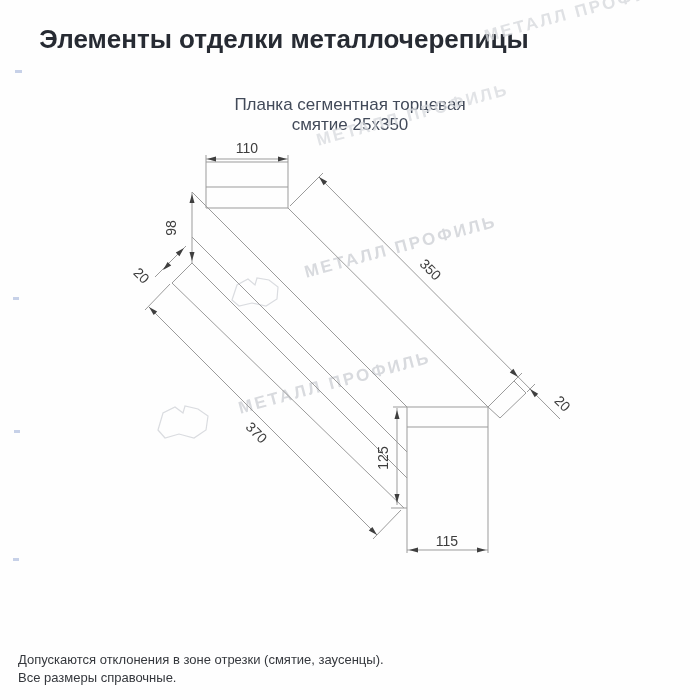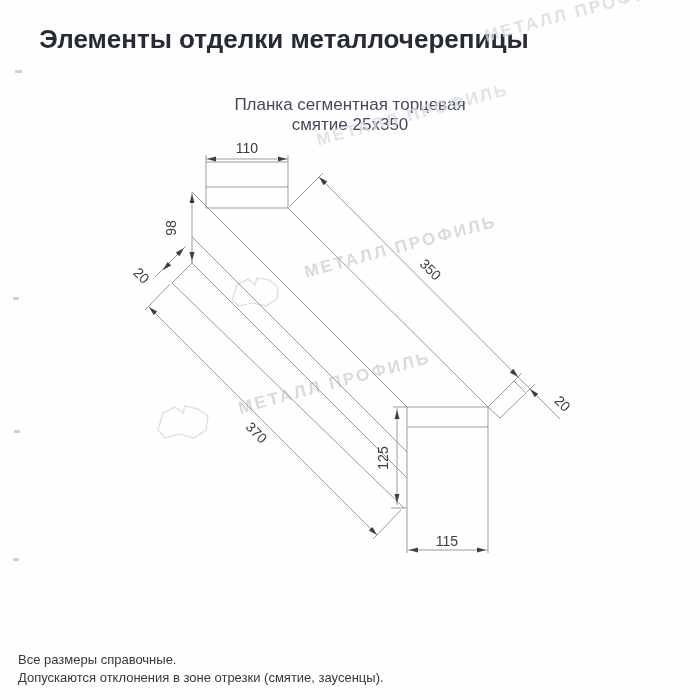--- a/index.html
+++ b/index.html
@@ -120,17 +120,17 @@
       <text class="dim" text-anchor="middle" x="447" y="546">115</text>
     </g>
   </svg>
 
   <div class="edge-dot" style="left:15px;top:70px;width:7px;height:3px;"></div>
   <div class="edge-dot" style="left:13px;top:297px;width:6px;height:3px;"></div>
   <div class="edge-dot" style="left:14px;top:430px;width:6px;height:3px;"></div>
   <div class="edge-dot" style="left:13px;top:558px;width:6px;height:3px;"></div>
 
   <div class="footer">
+    <div>Допускаются отклонения в зоне отрезки (смятие, заусенцы).</div>
     <div>Все размеры справочные.</div>
-    <div>Допускаются отклонения в зоне отрезки (смятие, заусенцы).</div>
   </div>
 
 </div>
 
 </body></html>

